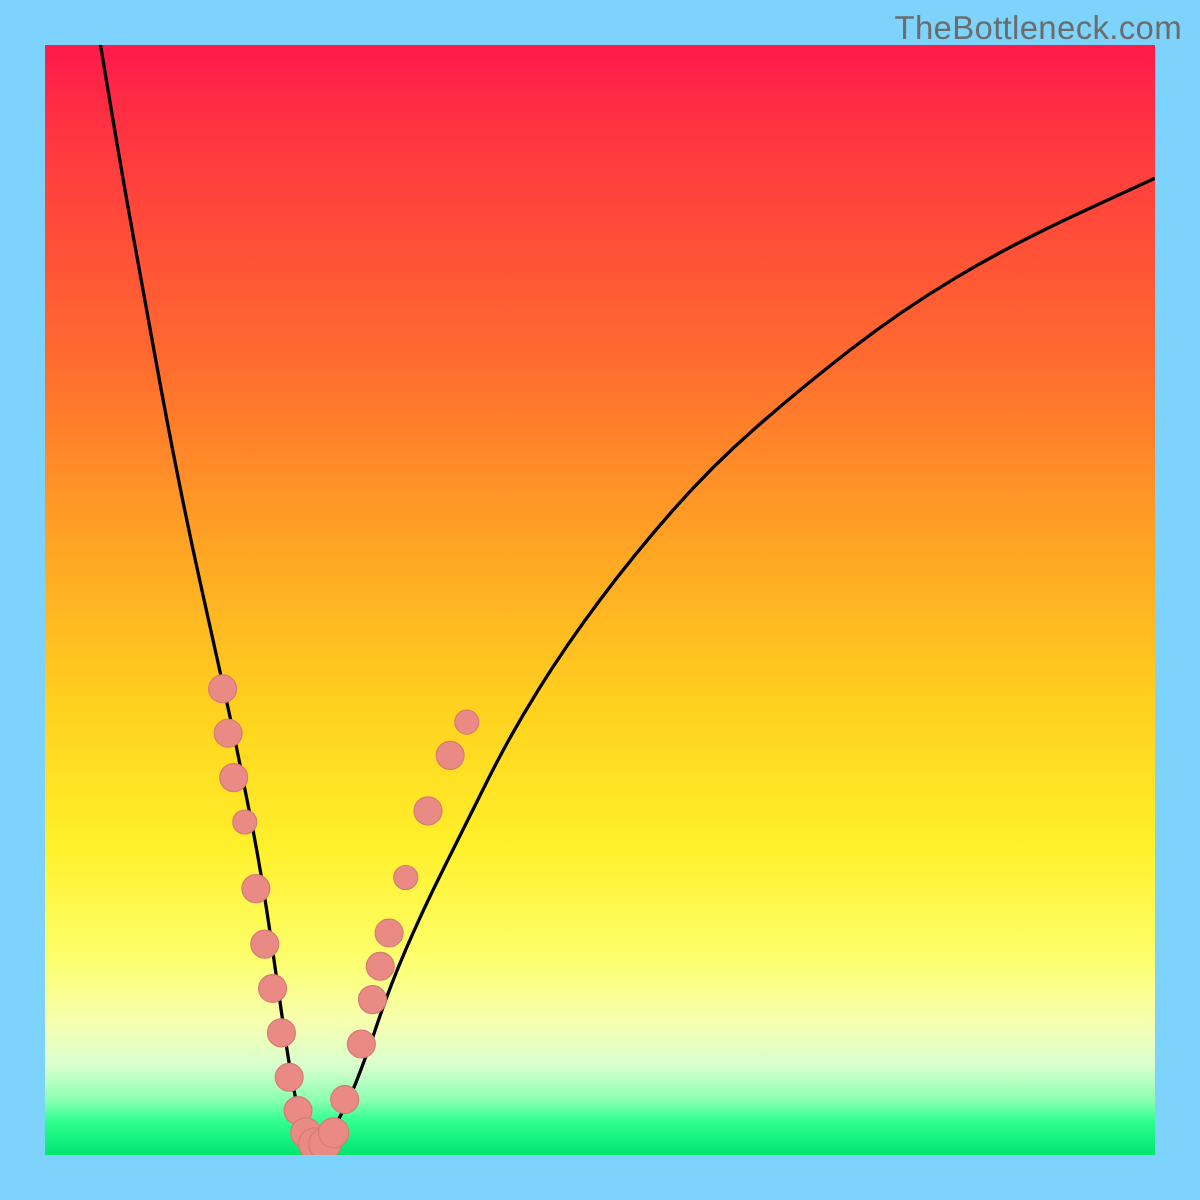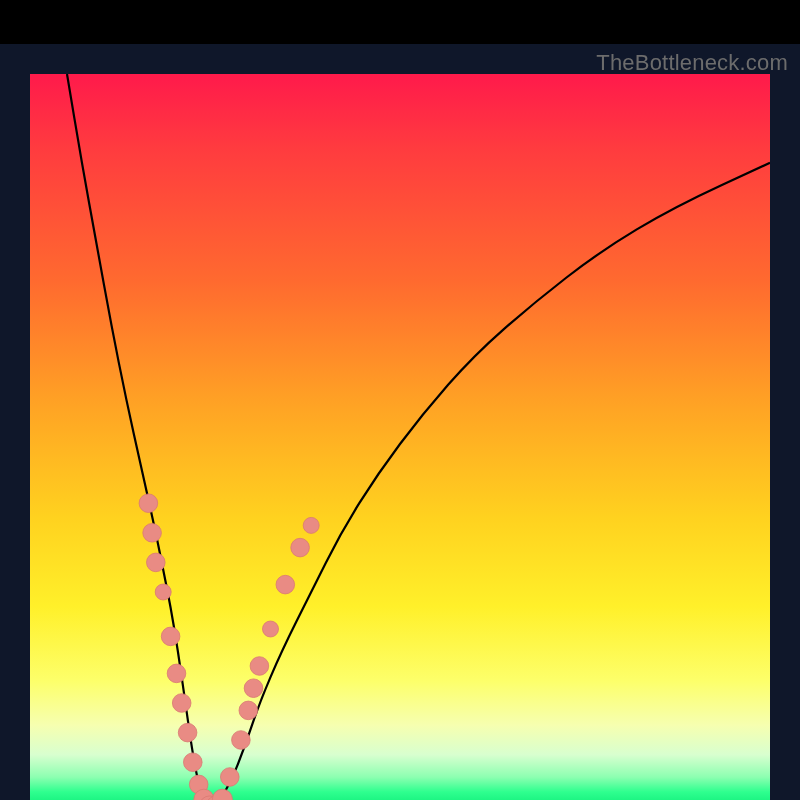--- a/index.html
+++ b/index.html
@@ -7,22 +7,21 @@
     padding: 0;
     width: 800px;
     height: 800px;
     overflow: hidden;
     background: #000;
     font-family: Arial, Helvetica, sans-serif;
   }
   .frame {
     position: absolute;
     inset: 0;
-    background: #0f172a;
-    margin-top: 44px;
+    background: #7dd3fc;
   }
   .plot-area {
     position: absolute;
     left: 30px;
     top: 30px;
     width: 740px;
     height: 740px;
     background: linear-gradient(
       to bottom,
       #ff1a4b 0%,

